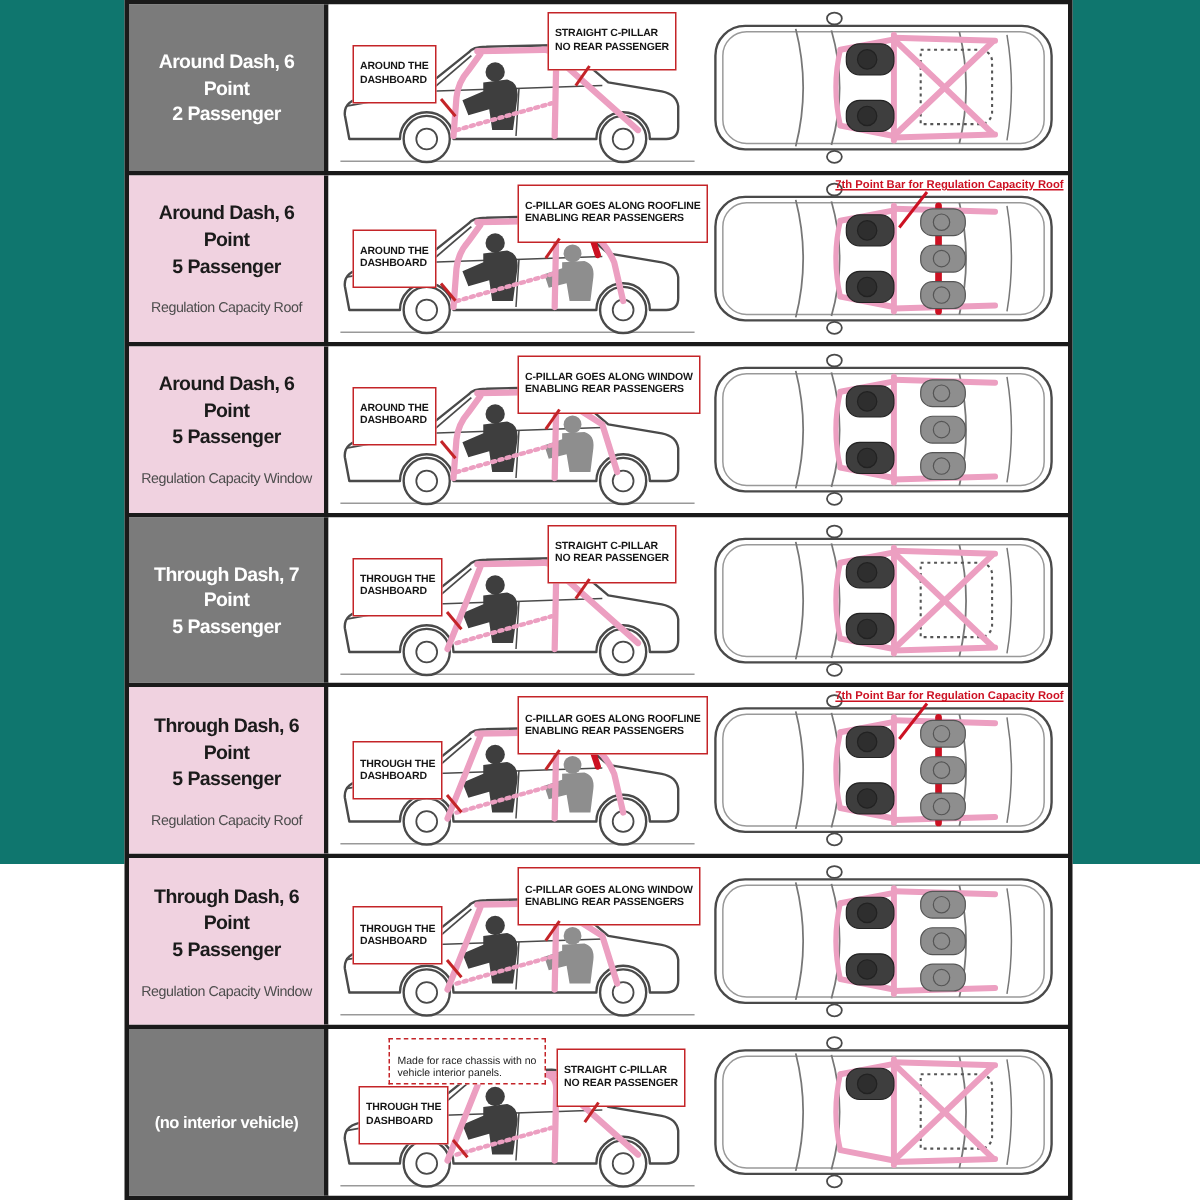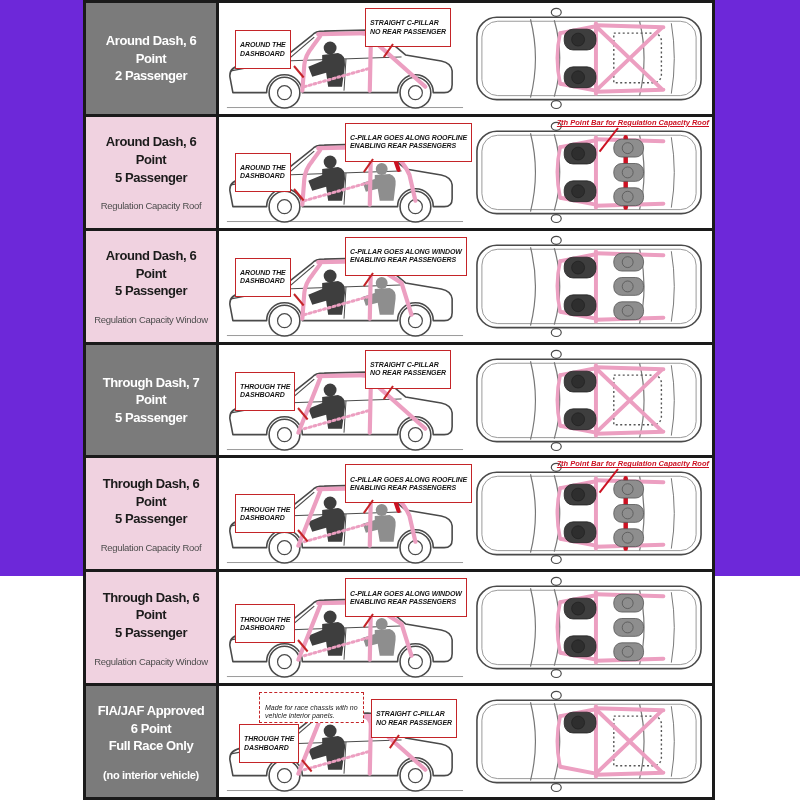--- a/index.html
+++ b/index.html
@@ -9,42 +9,42 @@
     --annotation-red:#c42428;
     --cage-pink:#ec9fc1;
     --cage-red:#cc1122;
     --figure-front:#3e3e3e;
     --figure-rear:#8e8e8e;
     --car-line:#4a4a4a;
   }
   *{margin:0;padding:0;box-sizing:border-box;}
   html,body{width:800px;height:800px;background:#ffffff;overflow:hidden;
     font-family:"Liberation Sans",sans-serif;}
-  .stage{position:relative;width:800px;height:576px;background:#6d28d9;}
+  .stage{position:relative;width:800px;height:576px;background:#0f766e;}
   .config-table{
     position:absolute;left:83px;top:0;width:632px;height:800px;
     border:3px solid var(--border-color);
     display:flex;flex-direction:column;background:#fff;
   }
   .config-row{flex:1 1 0;display:flex;border-bottom:3px solid var(--border-color);min-height:0;}
   .config-row:last-child{border-bottom:none;}
   .label-cell{
     width:133px;flex:0 0 133px;border-right:3px solid var(--border-color);
     display:flex;flex-direction:column;align-items:center;justify-content:center;
     text-align:center;padding:4px 3px;
   }
   .theme-gray .label-cell{background:var(--gray-label-bg);}
   .theme-pink .label-cell{background:var(--pink-label-bg);}
   .row-title{font-size:13px;font-weight:bold;line-height:1.35;letter-spacing:-0.4px;white-space:pre-line;}
   .theme-gray .row-title{color:#ffffff;}
   .theme-pink .row-title{color:#1b1b1b;}
   .row-subtitle{font-size:9.5px;letter-spacing:-0.3px;margin-top:14px;white-space:pre-line;}
   .theme-pink .row-subtitle{color:#4d4d4d;font-weight:normal;}
   .theme-gray .row-subtitle{color:#ffffff;font-weight:bold;font-size:11px;}
-  .diagram-cell{flex:1 1 auto;position:relative;background:#fff;overflow:hidden;font-style:italic;}
+  .diagram-cell{flex:1 1 auto;position:relative;background:#fff;overflow:hidden;}
   .side-view{position:absolute;left:0;top:0;width:250px;height:100%;}
   .top-view{position:absolute;left:250px;top:0;width:240px;height:100%;}
 
   
   .ann{position:absolute;background:#fff;border:1.5px solid var(--annotation-red);
        color:#161616;font-size:7px;font-weight:bold;line-height:1.18;
        letter-spacing:-0.1px;padding:2px 4px;white-space:pre-line;z-index:5;}
   .leader{position:absolute;width:2px;background:var(--annotation-red);z-index:4;}
   .dash-note{left:16px;top:27px;}
   .dash-note .leader{right:-5px;bottom:-13px;height:15px;transform:rotate(-40deg);transform-origin:top center;}
@@ -702,23 +702,20 @@
         <span>C-PILLAR GOES ALONG WINDOW
 ENABLING REAR PASSENGERS</span>
         <i class="leader"></i>
       </div>
 
     </div>
   </div>
 
   <div class="config-row row-7 theme-gray front-through rear-straight driver-only">
     <div class="label-cell">
-      <div class="row-title">FIA/JAF Approved
-6 Point
-Full Race Only</div>
       <div class="row-subtitle">(no interior vehicle)</div>
     </div>
     <div class="diagram-cell">
 
       <svg class="side-view" viewBox="0 0 252 111" preserveAspectRatio="xMidYMid meet">
         <line x1="8" y1="105" x2="246" y2="105" stroke="#999" stroke-width="1"></line>
         <g stroke="var(--car-line)" stroke-width="1.6" fill="#fff" stroke-linejoin="round">
           <path d="M 14 90 L 11 74 Q 10 64 24 62 L 64 56 L 94 32 Q 97 28 106 28 L 150 27 Q 160 27 168 35 L 188 52 L 224 58 Q 234 60 235 68 L 235 82 Q 235 90 227 90 L 216 90 A 18 18 0 0 0 180 90 L 84 90 A 18 18 0 0 0 48 90 L 14 90 Z"></path>
           <path d="M 68 58 L 96 34" fill="none" stroke-width="1.2"></path>
           <path d="M 68 58 L 184 54" fill="none" stroke-width="1"></path>

